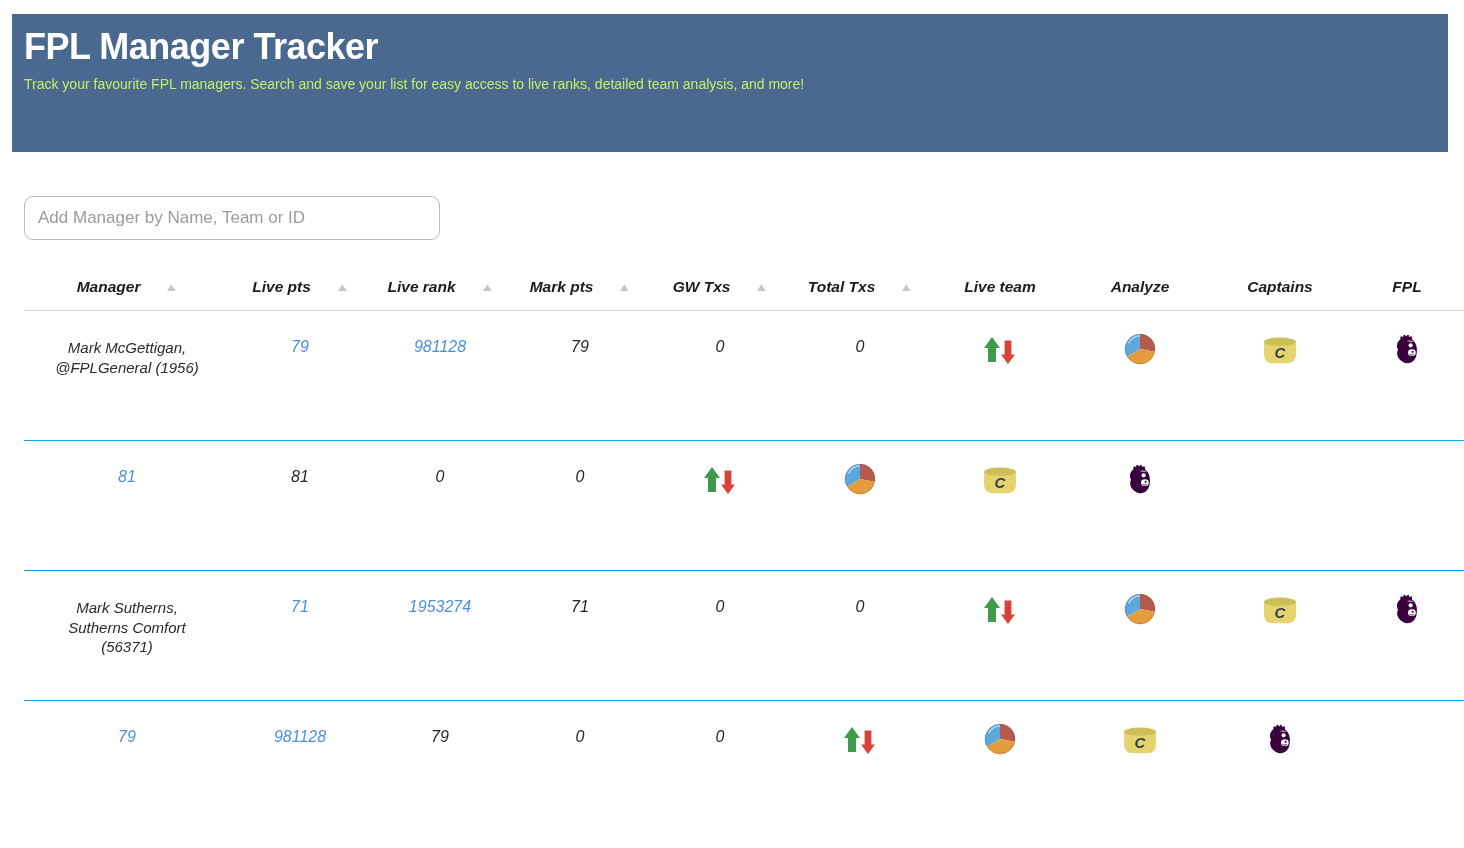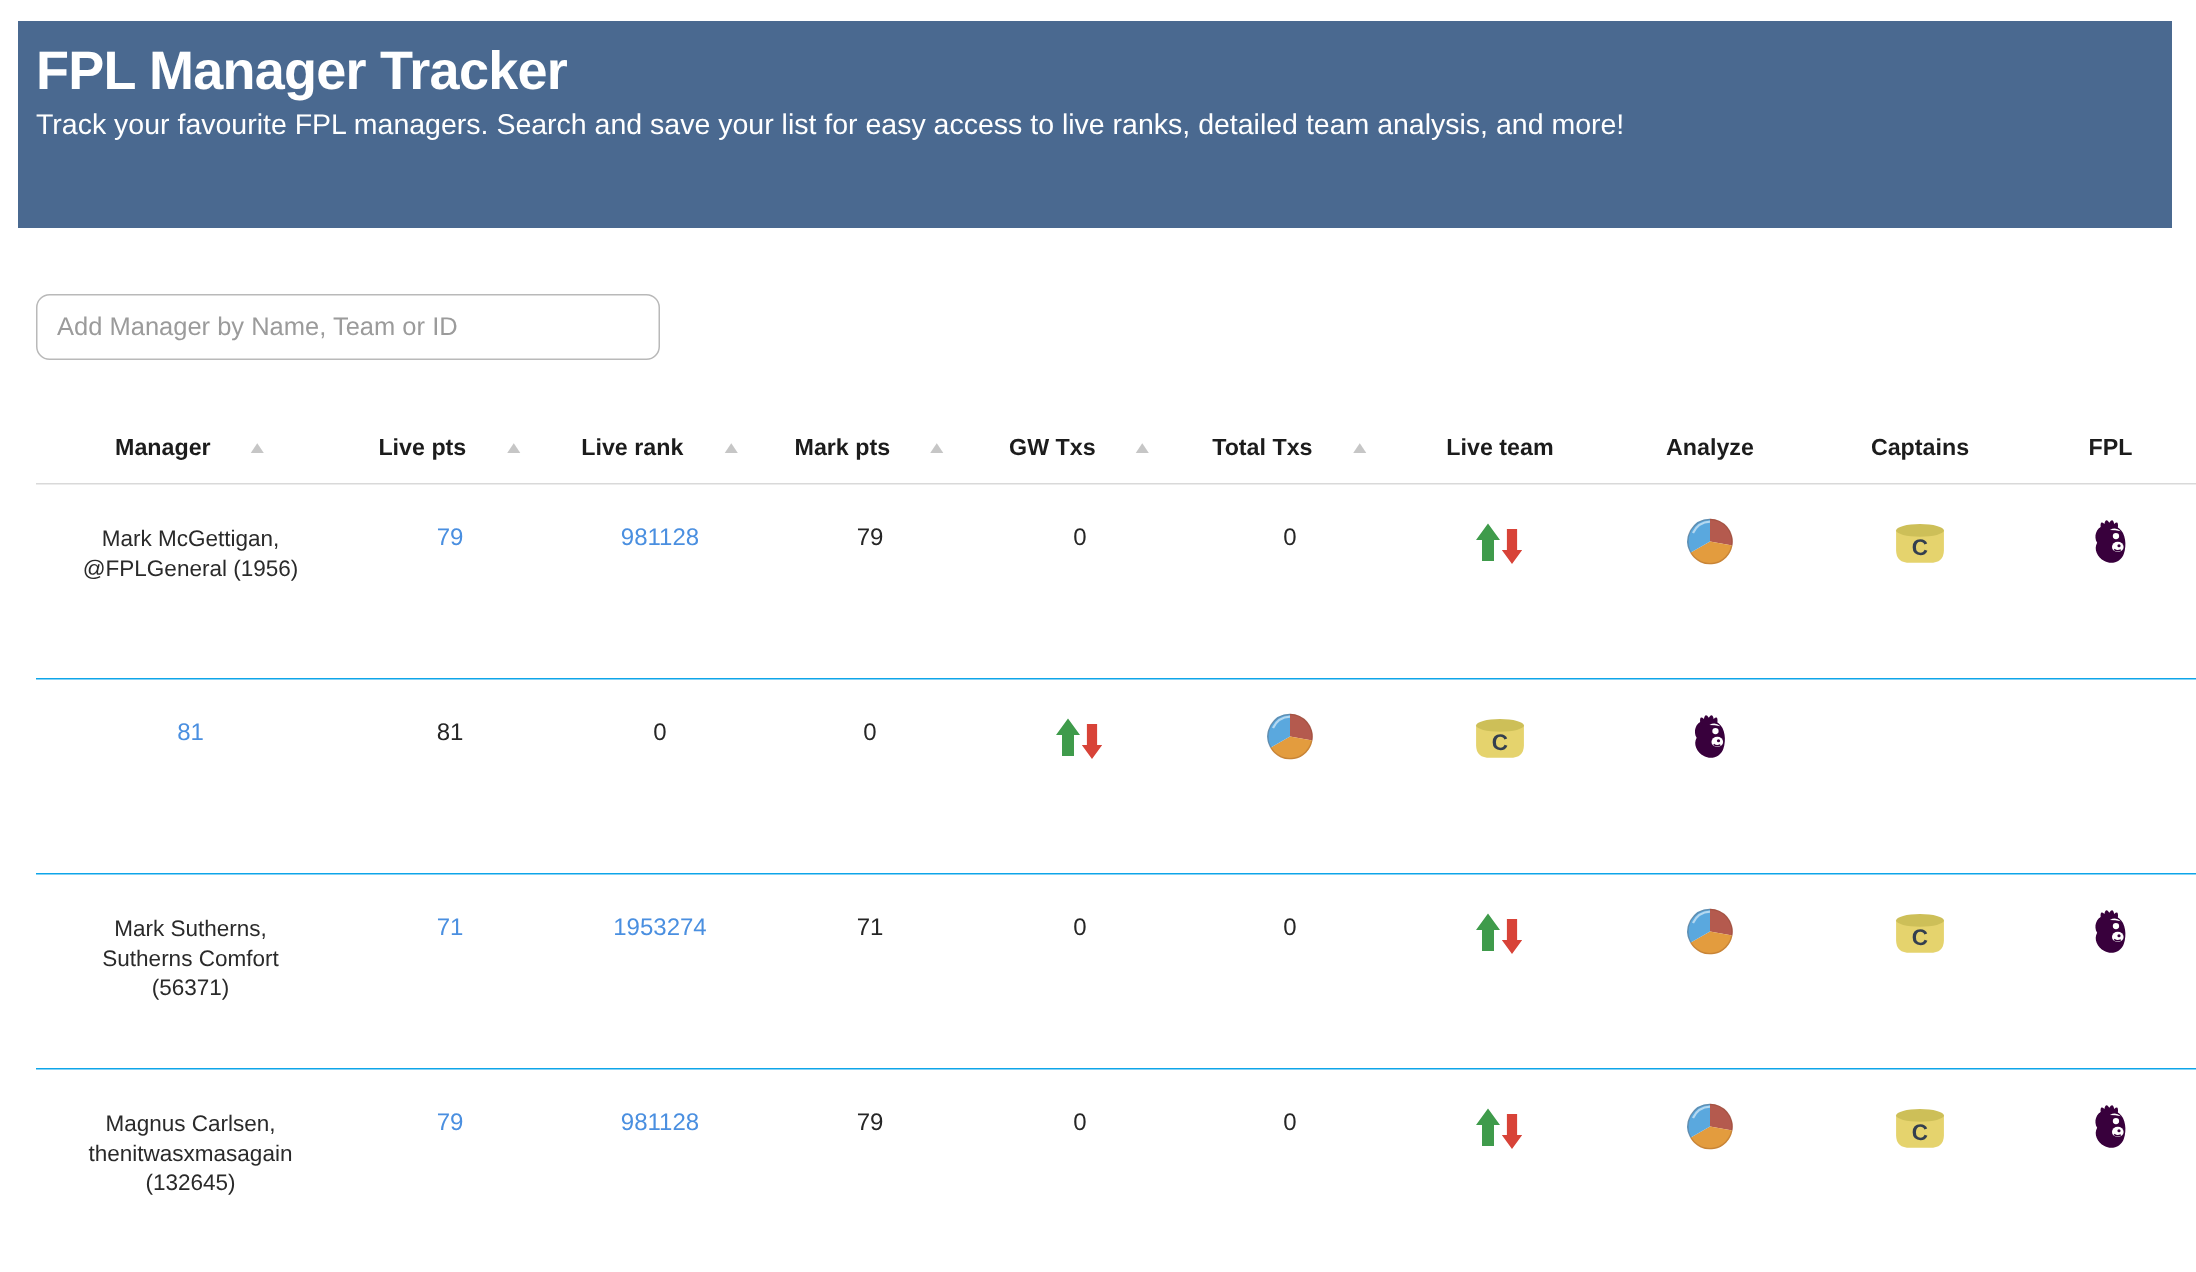--- a/index.html
+++ b/index.html
@@ -12,32 +12,32 @@
   .banner{
     position:absolute;left:12px;top:14px;width:1436px;height:138px;
     background:#4a6990;color:#fff;box-sizing:border-box;
     padding:12px 14px 0 12px;
   }
   .banner h1{
     margin:0;font-size:36px;line-height:42px;font-weight:bold;
     letter-spacing:-0.5px;color:#ffffff;
   }
   .banner p{
-    margin:4px 0 0 0;font-size:19px;line-height:24px;color:#ffffff;
+    margin:4px 0 0 0;font-size:14px;line-height:24px;color:#bef264;
   }
   
   .search-wrap{position:absolute;left:24px;top:196px;}
   .search-wrap input{
     width:388px;height:42px;border:1px solid #b9b9b9;border-radius:9px;
     font-size:17px;padding:0 13px;color:#7f1d1d;outline:none;
     font-family:"Liberation Sans","DejaVu Sans",sans-serif;
   }
   .search-wrap input::placeholder{color:#9b9b9b;}
   
-  .tbl{position:absolute;left:24px;top:276px;width:1440px;}
+  .tbl{position:absolute;left:24px;top:264px;width:1440px;font-style:italic;}
   .hdr-row,.data-row{
     display:grid;
     grid-template-columns:206px 140px 140px 140px 140px 140px 140px 140px 140px 114px;
   }
   .hdr-row{
     height:46px;border-bottom:1px solid #d9d9d9;align-items:center;
   }
   .hcell{
     text-align:center;font-weight:bold;font-size:15.5px;color:#1c1c1c;
     display:flex;align-items:center;justify-content:center;gap:26px;
@@ -254,23 +254,20 @@
     </div>
     <div class="cell icon-cell">
       <svg class="ic">
           <use href="#sym-lion"></use>
         </svg>
     </div>
   </div>
 
   <div class="data-row">
     <div class="cell">
-      <span class="manager">Magnus Carlsen, thenitwasxmasagain (132645)</span>
-    </div>
-    <div class="cell">
       <a class="num">79</a>
     </div>
     <div class="cell">
       <a class="num">981128</a>
     </div>
     <div class="cell">
       <span class="plain">79</span>
     </div>
     <div class="cell">
       <span class="plain">0</span>

